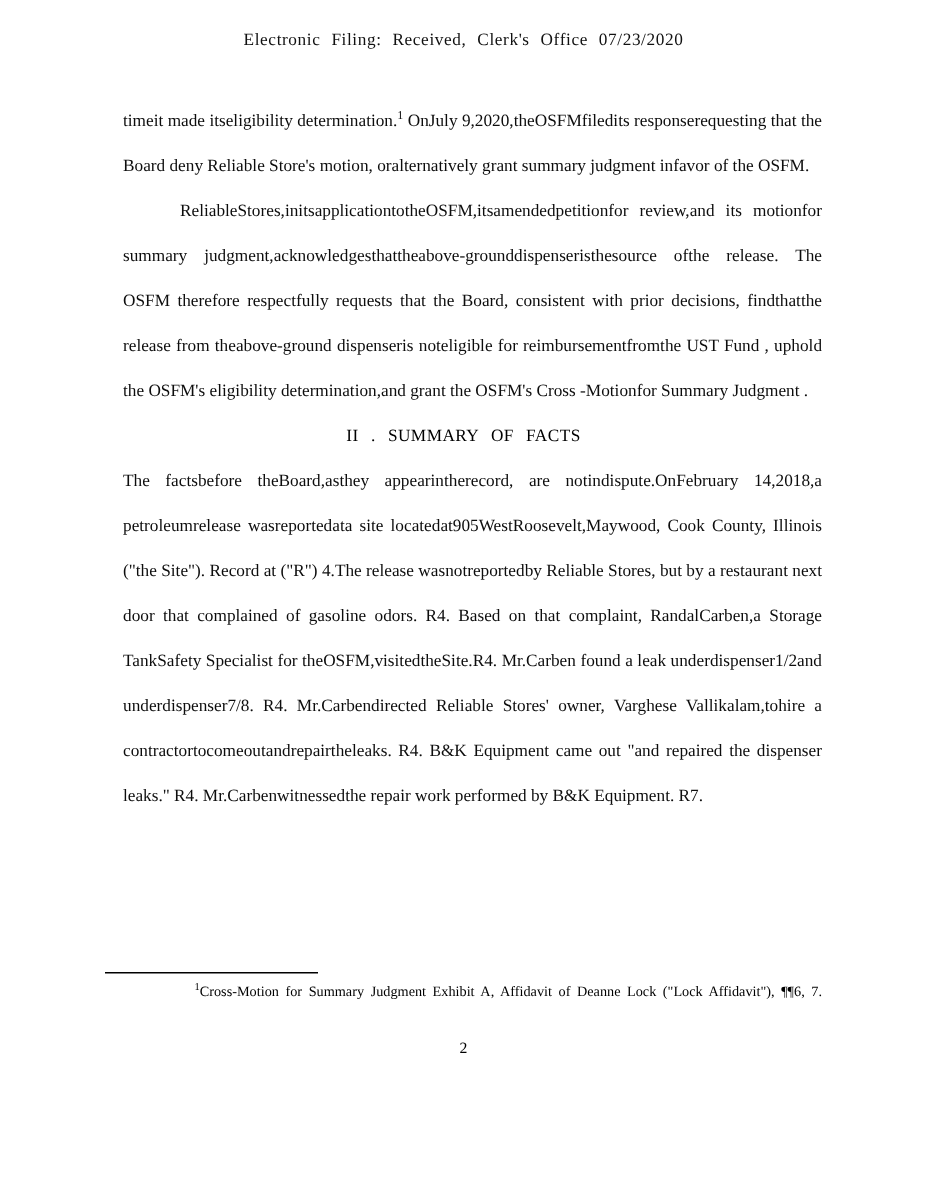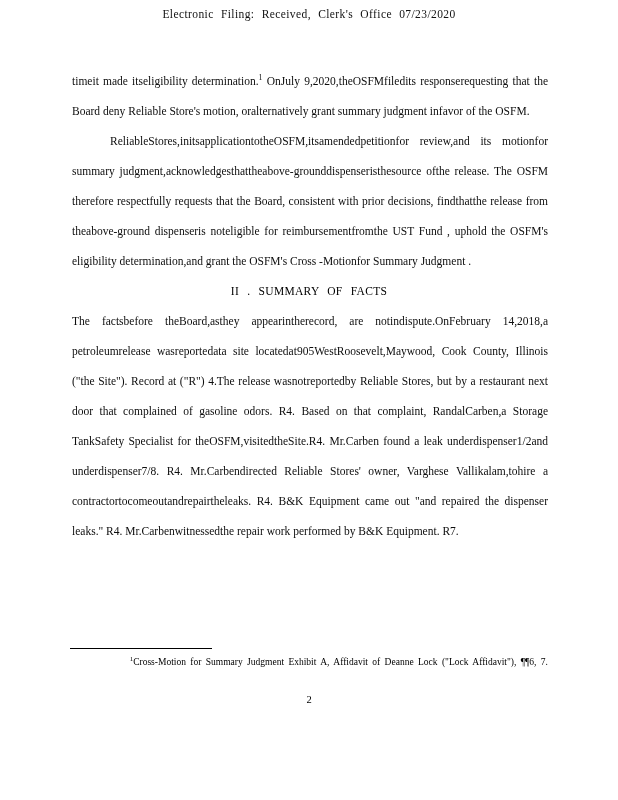--- a/index.html
+++ b/index.html
@@ -16,37 +16,37 @@
     overflow: hidden;
   }
   .page {
     position: relative;
     width: 618px;
     height: 800px;
     box-sizing: border-box;
   }
   .header-stamp {
     position: absolute;
-    top: 8px;
+    top: 21px;
     left: 0;
     width: 618px;
     text-align: center;
     font-size: 11.5px;
     letter-spacing: 0.4px;
     word-spacing: 4px;
     color: #111;
   }
   .body-block {
     position: absolute;
     top: 66px;
     left: 70px;
     width: 478px;
   }
   p.para {
-    margin: 0 0 0 2px;
+    margin: 0 0 0 12px;
     font-size: 11.5px;
     line-height: 30px;
     text-align: justify;
     text-justify: inter-word;
     color: #0d0d0d;
   }
   p.para.indent {
     text-indent: 38px;
   }
   .sup {

